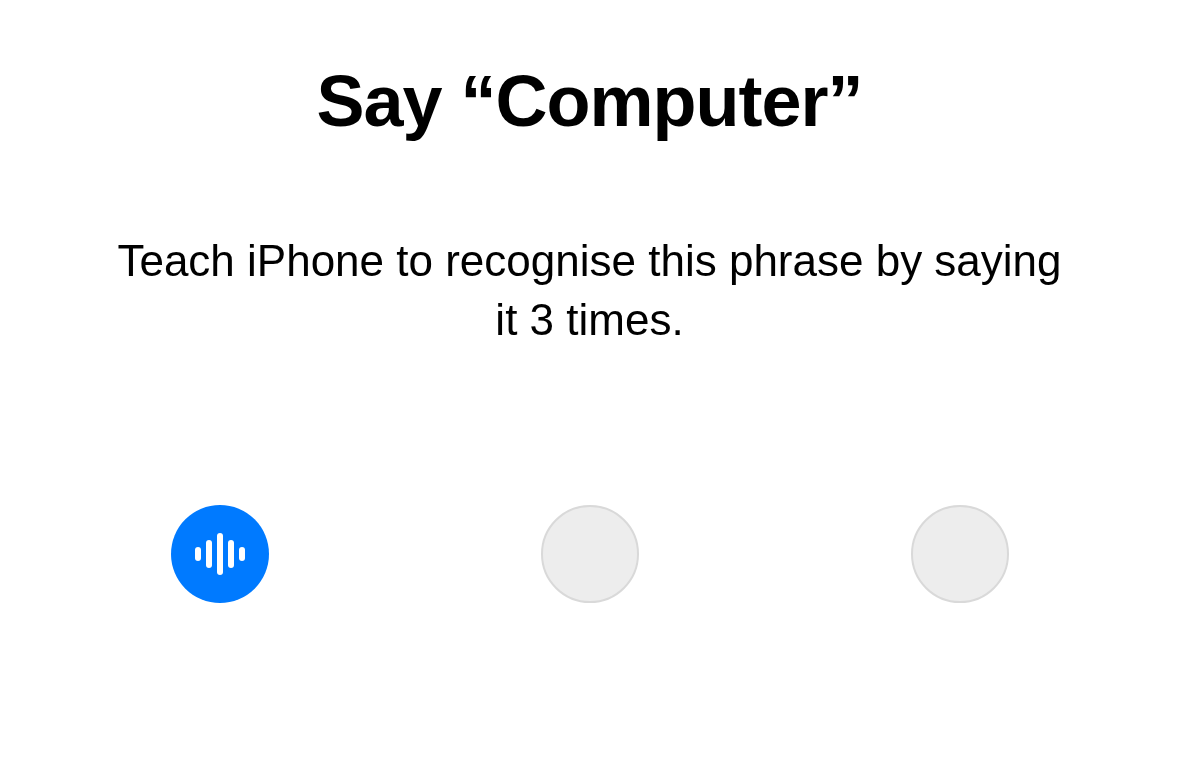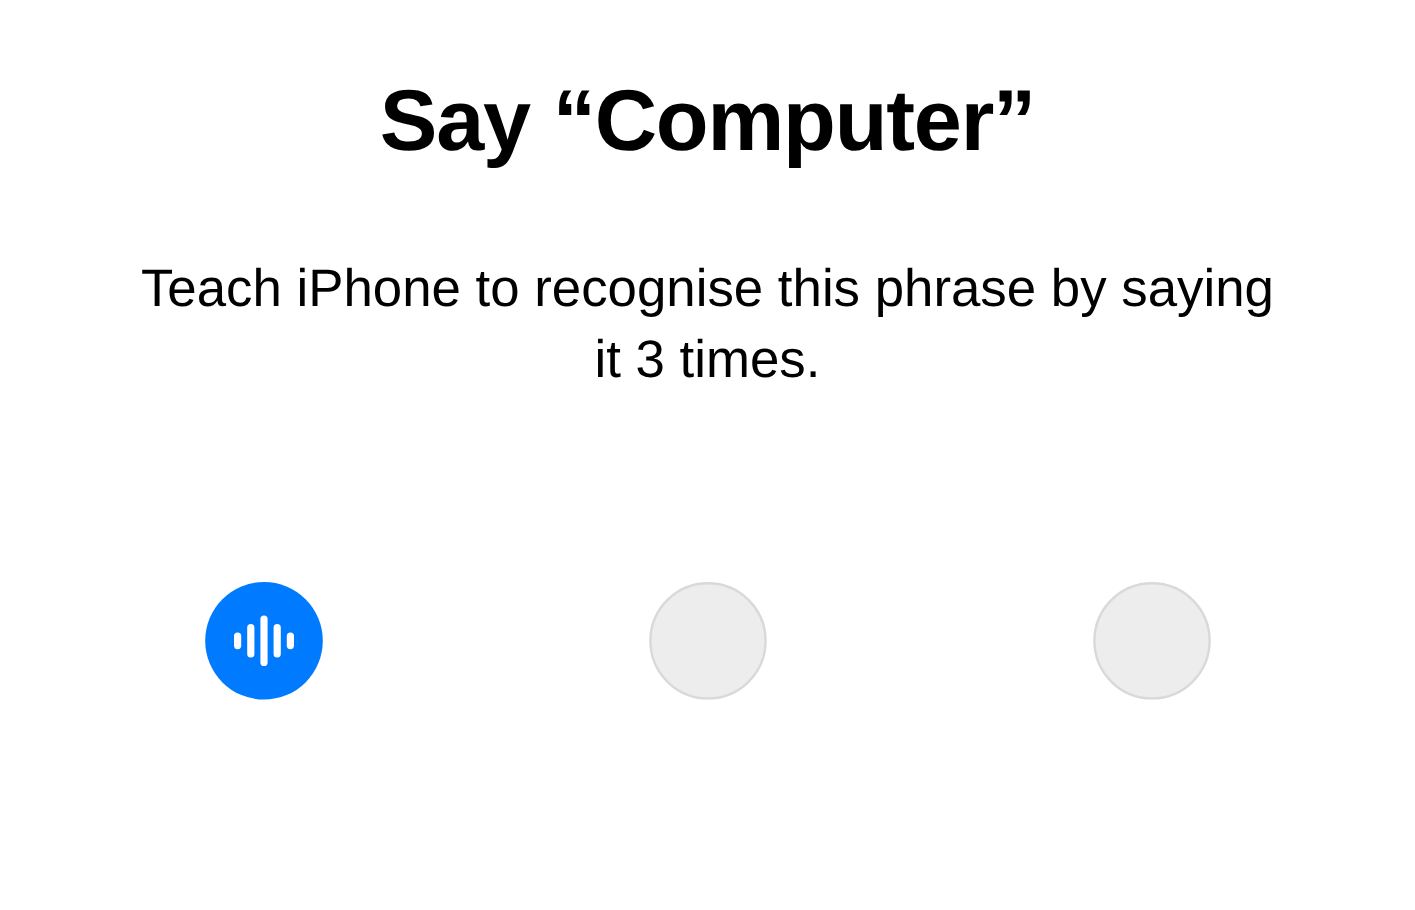--- a/index.html
+++ b/index.html
@@ -18,21 +18,21 @@
       overflow: hidden;
     }
     .title {
       margin-top: 60px;
       font-size: 72px;
       font-weight: 800;
       letter-spacing: -1px;
       color: #000000;
     }
     .subtitle {
-      margin-top: 69px;
+      margin-top: 89px;
       font-size: 44px;
       font-weight: 400;
       color: #000000;
       text-align: center;
       line-height: 1.35;
       max-width: 950px;
     }
     .indicators {
       margin-top: 155px;
       width: 100%;

